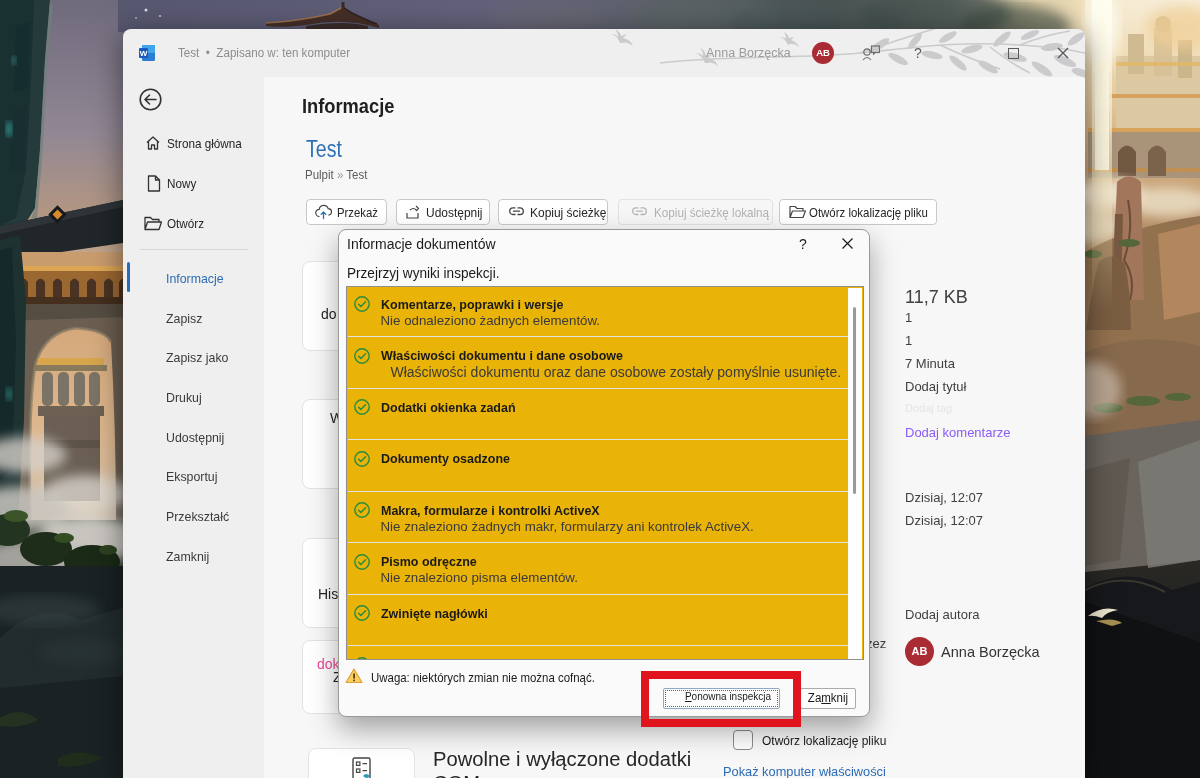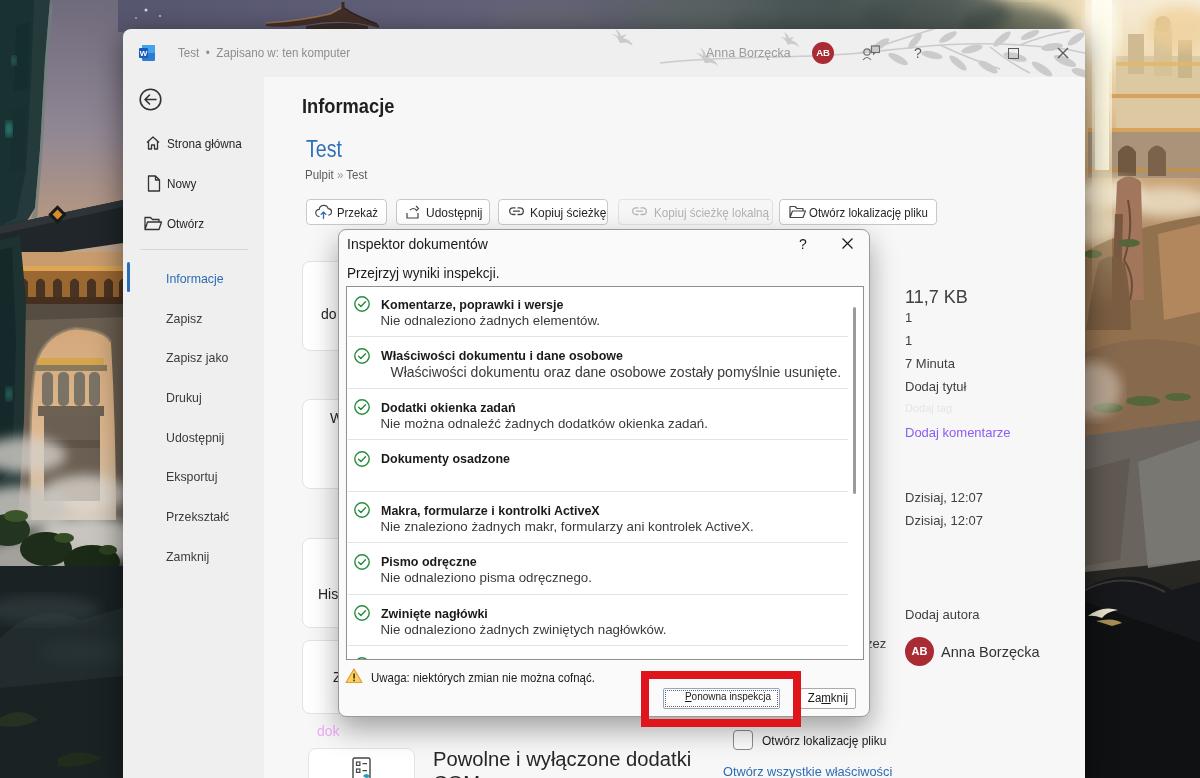--- a/index.html
+++ b/index.html
@@ -318,106 +318,104 @@
 
 <div class="abs" style="left:302px;top:261px;width:558px;height:90px;background:#fff;border:1px solid #e3e3e3;border-radius:8px;box-sizing:border-box;z-index:4"></div>
 <div class="t" style="left:321px;top:306px;font-size:14px;color:#262626;z-index:4">do</div>
 <div class="abs" style="left:302px;top:399px;width:558px;height:90px;background:#fff;border:1px solid #e3e3e3;border-radius:8px;box-sizing:border-box;z-index:4"></div>
 <div class="t" style="left:330px;top:410px;font-size:14px;color:#262626;z-index:4">W</div>
 <div class="t" style="left:342px;top:428px;font-size:14px;color:#262626;z-index:4">pu</div>
 <div class="abs" style="left:302px;top:538px;width:558px;height:90px;background:#fff;border:1px solid #e3e3e3;border-radius:8px;box-sizing:border-box;z-index:4"></div>
 <div class="t" style="left:318px;top:586px;font-size:14px;color:#262626;z-index:4">His</div>
 <div class="abs" style="left:302px;top:640px;width:558px;height:74px;background:#fff;border:1px solid #e3e3e3;border-radius:8px;box-sizing:border-box;z-index:4"></div>
 <div class="t" style="left:333px;top:669px;font-size:14px;color:#262626;z-index:4">Z</div>
-<div class="t" style="left:317px;top:723px;font-size:14px;color:#f0abfc;z-index:4">dok</div>
+<div class="t" style="left:317px;top:656px;font-size:14px;color:#ec4899;z-index:4">dok</div>
 
 <div class="abs" style="left:308px;top:748px;width:107px;height:40px;background:#fff;border:1px solid #e3e3e3;border-radius:8px;box-sizing:border-box;z-index:4"></div>
 <svg class="abs" style="left:349px;top:757px;z-index:5" width="26" height="24" viewBox="0 0 26 24">
 <rect x="4" y="1" width="17" height="22" rx="1.5" fill="none" stroke="#444" stroke-width="1.4"></rect>
 <rect x="7.5" y="5" width="3.4" height="3.4" fill="none" stroke="#444" stroke-width="1.2"></rect>
 <rect x="7.5" y="12" width="3.4" height="3.4" fill="none" stroke="#444" stroke-width="1.2"></rect>
 <path d="M13.5,6.7 h4.5 M13.5,13.7 h4.5" stroke="#444" stroke-width="1.3"></path>
 <path d="M14,19 q3,-4 7,0 q-3,4 -7,0 Z" fill="#2e9bb5"></path>
 </svg>
 <div class="t" style="left:433px;top:748px;font-size:20px;color:#262626;z-index:5;transform:scaleX(1.01)">Powolne i wyłączone dodatki</div>
 <div class="t" style="left:433px;top:772px;font-size:20px;color:#262626;z-index:5;transform:scaleX(1.01)">COM</div>
 <div class="abs" style="left:733px;top:730px;width:20px;height:20px;background:#fdfdfd;border:1px solid #8a8a8a;border-radius:4px;box-sizing:border-box;z-index:5"></div>
 <div class="t" style="left:762px;top:733px;font-size:13px;color:#1a1a1a;z-index:5;transform:scaleX(.92)">Otwórz lokalizację pliku</div>
-<div class="t" style="left:723px;top:764px;font-size:12.8px;color:#2b6cb5;z-index:5">Otwórz wszystkie właściwości</div>
+<div class="t" style="left:723px;top:764px;font-size:12.8px;color:#2b6cb5;z-index:5">Pokaż komputer właściwości</div>
 
 <div class="t" style="left:905px;top:287px;font-size:18px;color:#404040;z-index:4">11,7 KB</div>
 <div class="t" style="left:905px;top:310px;font-size:13px;color:#404040;z-index:4">1</div>
 <div class="t" style="left:905px;top:333px;font-size:13px;color:#404040;z-index:4">1</div>
 <div class="t" style="left:905px;top:356px;font-size:13px;color:#404040;z-index:4">7 Minuta</div>
 <div class="t" style="left:905px;top:379px;font-size:13px;color:#404040;z-index:4">Dodaj tytuł</div>
 <div class="t" style="left:905px;top:402px;font-size:11px;color:#e5e5e5;z-index:4">Dodaj tag</div>
 <div class="t" style="left:905px;top:425px;font-size:13px;color:#8b5cf6;z-index:4">Dodaj komentarze</div>
 <div class="t" style="left:905px;top:490px;font-size:13px;color:#404040;z-index:4">Dzisiaj, 12:07</div>
 <div class="t" style="left:905px;top:513px;font-size:13px;color:#404040;z-index:4">Dzisiaj, 12:07</div>
 <div class="t" style="left:905px;top:607px;font-size:13px;color:#404040;z-index:4">Dodaj autora</div>
 <div class="t" style="left:866px;top:636px;font-size:13px;color:#404040;z-index:4">zez</div>
 <div class="abs" style="left:905px;top:637px;width:29px;height:29px;border-radius:50%;background:#a92b33;z-index:4"></div>
 <div class="t" style="left:905px;top:645px;width:29px;text-align:center;font-size:11px;font-weight:bold;color:#fff;z-index:5">AB</div>
 <div class="t" style="left:941px;top:643px;font-size:15px;color:#333;z-index:4;transform:scaleX(.97)">Anna Borzęcka</div>
 
 <div class="abs" style="left:338px;top:229px;width:532px;height:488px;background:#fbfafa;border:1px solid #9a9a9a;border-radius:8px;box-sizing:border-box;box-shadow:0 12px 28px rgba(0,0,0,.35);z-index:10"></div>
-<div class="t" style="left:347px;top:236px;font-size:14px;color:#1a1a1a;z-index:11">Inspektor dokumentów</div>
+<div class="t" style="left:347px;top:236px;font-size:14px;color:#1a1a1a;z-index:11">Informacje dokumentów</div>
 <div class="t" style="left:799px;top:236px;font-size:14px;color:#1a1a1a;z-index:11">?</div>
 <svg class="abs" style="left:842px;top:238px;z-index:11" width="11" height="11" viewBox="0 0 11 11">
     <path d="M0.5,0.5 L10.5,10.5 M10.5,0.5 L0.5,10.5" stroke="#1a1a1a" stroke-width="1.2"></path>
   </svg>
 <div class="t" style="left:347px;top:265px;font-size:14px;color:#1a1a1a;z-index:11;transform:scaleX(.97)">Przejrzyj wyniki inspekcji.</div>
-<div class="abs" style="left:345.5px;top:285.5px;width:518px;height:374px;background:#ffffff;border:1px solid #8f8f8f;box-sizing:border-box;overflow:hidden;z-index:11" id="list">
+<div class="abs" style="left:345.5px;top:285.5px;width:518px;height:374px;background:#eab308;border:1px solid #8f8f8f;box-sizing:border-box;overflow:hidden;z-index:11" id="list">
 <svg style="position:absolute;left:7px;top:9.5px" width="16" height="16" viewBox="0 0 16 16">
       <circle cx="8" cy="8" r="7.2" fill="none" stroke="#278c3f" stroke-width="1.4"></circle>
       <path d="M4.6,8.3 l2.3,2.3 L11.5,5.8" fill="none" stroke="#278c3f" stroke-width="1.4" stroke-linecap="round" stroke-linejoin="round"></path>
     </svg>
 <div style="position:absolute;left:34px;top:10.0px;font-size:13px;font-weight:bold;color:#1a1a1a;white-space:nowrap;transform:scaleX(.96);transform-origin:0 0">Komentarze, poprawki i wersje</div>
 <div style="position:absolute;left:34px;top:26.0px;font-size:13.3px;color:#3a3a3a;white-space:nowrap;transform-origin:0 0">Nie odnaleziono żadnych elementów.</div>
 <div style="position:absolute;left:1px;top:49.5px;width:502px;height:1px;background:#e3e3e3"></div>
 <svg style="position:absolute;left:7px;top:61.0px" width="16" height="16" viewBox="0 0 16 16">
       <circle cx="8" cy="8" r="7.2" fill="none" stroke="#278c3f" stroke-width="1.4"></circle>
       <path d="M4.6,8.3 l2.3,2.3 L11.5,5.8" fill="none" stroke="#278c3f" stroke-width="1.4" stroke-linecap="round" stroke-linejoin="round"></path>
     </svg>
 <div style="position:absolute;left:34px;top:61.5px;font-size:13px;font-weight:bold;color:#1a1a1a;white-space:nowrap;transform:scaleX(.96);transform-origin:0 0">Właściwości dokumentu i dane osobowe</div>
 <div style="position:absolute;left:44px;top:77.5px;font-size:14px;color:#3a3a3a;white-space:nowrap;transform-origin:0 0">Właściwości dokumentu oraz dane osobowe zostały pomyślnie usunięte.</div>
 <div style="position:absolute;left:1px;top:101.0px;width:502px;height:1px;background:#e3e3e3"></div>
 <svg style="position:absolute;left:7px;top:112.5px" width="16" height="16" viewBox="0 0 16 16">
       <circle cx="8" cy="8" r="7.2" fill="none" stroke="#278c3f" stroke-width="1.4"></circle>
       <path d="M4.6,8.3 l2.3,2.3 L11.5,5.8" fill="none" stroke="#278c3f" stroke-width="1.4" stroke-linecap="round" stroke-linejoin="round"></path>
     </svg>
 <div style="position:absolute;left:34px;top:113.0px;font-size:13px;font-weight:bold;color:#1a1a1a;white-space:nowrap;transform:scaleX(.96);transform-origin:0 0">Dodatki okienka zadań</div>
-<div style="position:absolute;left:34px;top:129.0px;font-size:13.3px;color:#3a3a3a;white-space:nowrap;transform-origin:0 0">Nie można odnaleźć żadnych dodatków okienka zadań.</div>
 <div style="position:absolute;left:1px;top:152.5px;width:502px;height:1px;background:#e3e3e3"></div>
 <svg style="position:absolute;left:7px;top:164.0px" width="16" height="16" viewBox="0 0 16 16">
       <circle cx="8" cy="8" r="7.2" fill="none" stroke="#278c3f" stroke-width="1.4"></circle>
       <path d="M4.6,8.3 l2.3,2.3 L11.5,5.8" fill="none" stroke="#278c3f" stroke-width="1.4" stroke-linecap="round" stroke-linejoin="round"></path>
     </svg>
 <div style="position:absolute;left:34px;top:164.5px;font-size:13px;font-weight:bold;color:#1a1a1a;white-space:nowrap;transform:scaleX(.96);transform-origin:0 0">Dokumenty osadzone</div>
 <div style="position:absolute;left:1px;top:204.0px;width:502px;height:1px;background:#e3e3e3"></div>
 <svg style="position:absolute;left:7px;top:215.5px" width="16" height="16" viewBox="0 0 16 16">
       <circle cx="8" cy="8" r="7.2" fill="none" stroke="#278c3f" stroke-width="1.4"></circle>
       <path d="M4.6,8.3 l2.3,2.3 L11.5,5.8" fill="none" stroke="#278c3f" stroke-width="1.4" stroke-linecap="round" stroke-linejoin="round"></path>
     </svg>
 <div style="position:absolute;left:34px;top:216.0px;font-size:13px;font-weight:bold;color:#1a1a1a;white-space:nowrap;transform:scaleX(.96);transform-origin:0 0">Makra, formularze i kontrolki ActiveX</div>
 <div style="position:absolute;left:34px;top:232.0px;font-size:13.3px;color:#3a3a3a;white-space:nowrap;transform-origin:0 0">Nie znaleziono żadnych makr, formularzy ani kontrolek ActiveX.</div>
 <div style="position:absolute;left:1px;top:255.5px;width:502px;height:1px;background:#e3e3e3"></div>
 <svg style="position:absolute;left:7px;top:267.0px" width="16" height="16" viewBox="0 0 16 16">
       <circle cx="8" cy="8" r="7.2" fill="none" stroke="#278c3f" stroke-width="1.4"></circle>
       <path d="M4.6,8.3 l2.3,2.3 L11.5,5.8" fill="none" stroke="#278c3f" stroke-width="1.4" stroke-linecap="round" stroke-linejoin="round"></path>
     </svg>
 <div style="position:absolute;left:34px;top:267.5px;font-size:13px;font-weight:bold;color:#1a1a1a;white-space:nowrap;transform:scaleX(.96);transform-origin:0 0">Pismo odręczne</div>
-<div style="position:absolute;left:34px;top:283.5px;font-size:13.3px;color:#3a3a3a;white-space:nowrap;transform-origin:0 0">Nie odnaleziono pisma odręcznego.</div>
+<div style="position:absolute;left:34px;top:283.5px;font-size:13.3px;color:#3a3a3a;white-space:nowrap;transform-origin:0 0">Nie znaleziono pisma elementów.</div>
 <div style="position:absolute;left:1px;top:307.0px;width:502px;height:1px;background:#e3e3e3"></div>
 <svg style="position:absolute;left:7px;top:318.5px" width="16" height="16" viewBox="0 0 16 16">
       <circle cx="8" cy="8" r="7.2" fill="none" stroke="#278c3f" stroke-width="1.4"></circle>
       <path d="M4.6,8.3 l2.3,2.3 L11.5,5.8" fill="none" stroke="#278c3f" stroke-width="1.4" stroke-linecap="round" stroke-linejoin="round"></path>
     </svg>
 <div style="position:absolute;left:34px;top:319.0px;font-size:13px;font-weight:bold;color:#1a1a1a;white-space:nowrap;transform:scaleX(.96);transform-origin:0 0">Zwinięte nagłówki</div>
-<div style="position:absolute;left:34px;top:335.0px;font-size:13.3px;color:#3a3a3a;white-space:nowrap;transform-origin:0 0">Nie odnaleziono żadnych zwiniętych nagłówków.</div>
 <div style="position:absolute;left:1px;top:358.5px;width:502px;height:1px;background:#e3e3e3"></div>
 <svg style="position:absolute;left:7px;top:370.0px" width="16" height="16" viewBox="0 0 16 16">
       <circle cx="8" cy="8" r="7.2" fill="none" stroke="#278c3f" stroke-width="1.4"></circle>
       <path d="M4.6,8.3 l2.3,2.3 L11.5,5.8" fill="none" stroke="#278c3f" stroke-width="1.4" stroke-linecap="round" stroke-linejoin="round"></path>
     </svg>
 <div style="position:absolute;right:1px;top:1px;width:14px;height:371px;background:#fff"></div>
 <div style="position:absolute;right:7px;top:20px;width:3px;height:187px;background:#9a9a9a;border-radius:2px"></div>
 </div>
 
 <svg class="abs" style="left:345px;top:668px;z-index:11" width="18" height="16" viewBox="0 0 18 16">

